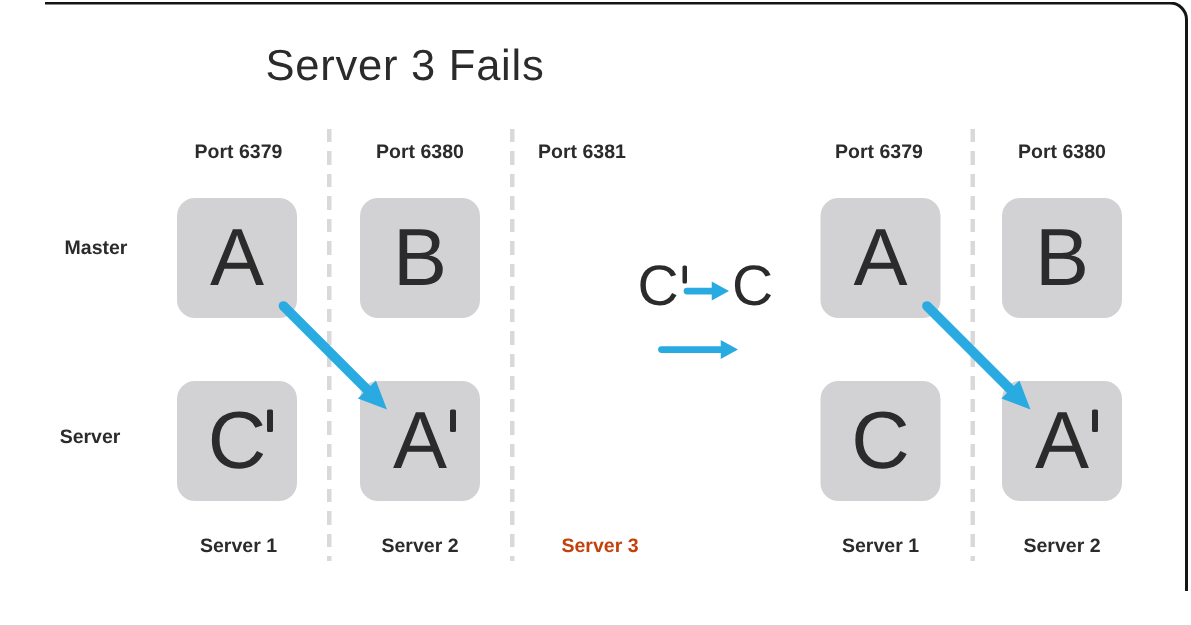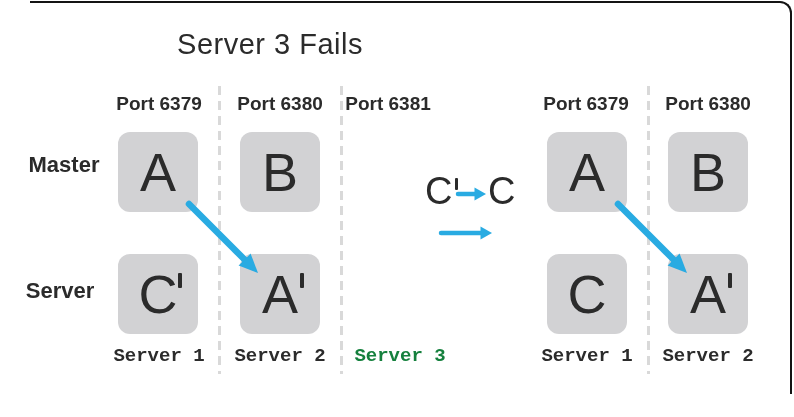--- a/index.html
+++ b/index.html
@@ -12,27 +12,27 @@
     position:absolute; left:30px; top:1px; right:2px; height:391px;
     border-top:2px solid #141414; border-right:2px solid #141414;
     border-top-right-radius:12px;
   }
   .title {
     position:absolute; left:270px; top:28px; transform:translateX(-50%);
     font-size:29px; font-weight:400; white-space:nowrap; letter-spacing:0.5px;
   }
   .port-label, .server-label {
     position:absolute; transform:translateX(-50%); white-space:nowrap;
-    font-size:19px; font-weight:700; top:93px;
+    font-size:13px; font-weight:700; top:93px;
   }
-  .server-label { top:345px;font-family:Liberation Mono, monospace; }
-  .server-label.muted { color:#15803d;text-align:right; }
+  .server-label { top:356px; }
+  .server-label.muted { color:#c2410c;text-align:right; }
   .row-label {
     position:absolute; transform:translate(-50%,-50%); white-space:nowrap;
-    font-size:22px; font-weight:700;
+    font-size:13px; font-weight:700;
   }
   .vdash {
     position:absolute; top:86px; width:3px; height:288px;
     background:repeating-linear-gradient(to bottom,#d9d9d9 0px,#d9d9d9 9px,transparent 9px,transparent 15px);
   }
   .node {
     position:absolute; width:80px; height:80px; border-radius:12px;
     background:#d2d2d4; display:flex; align-items:center; justify-content:center;
   }
   .node .letter { font-size:54px; line-height:1; font-weight:400; }

